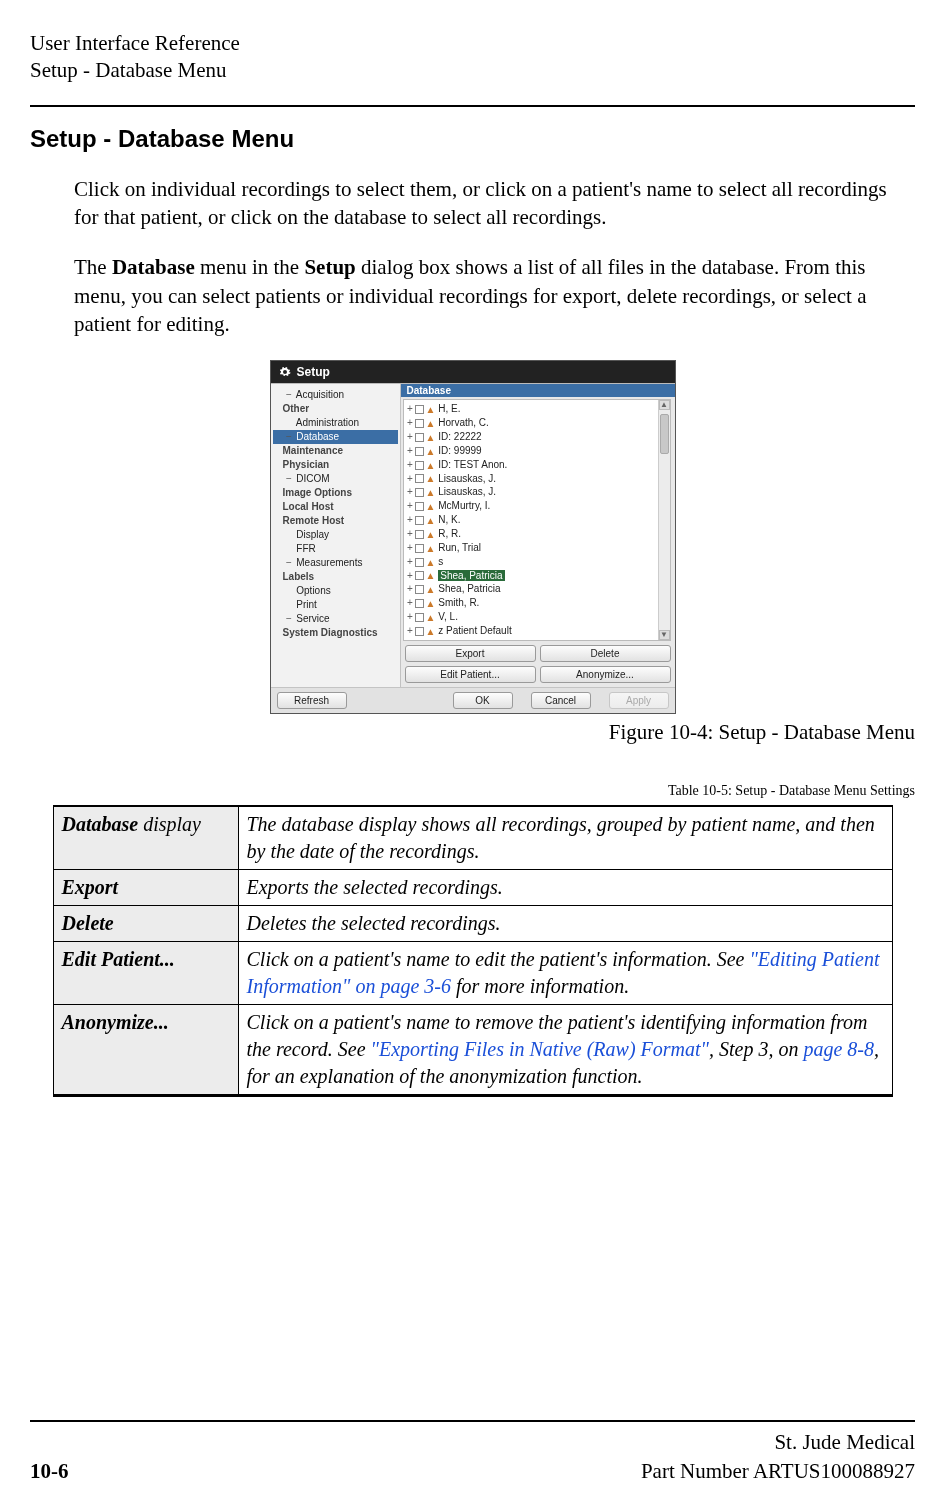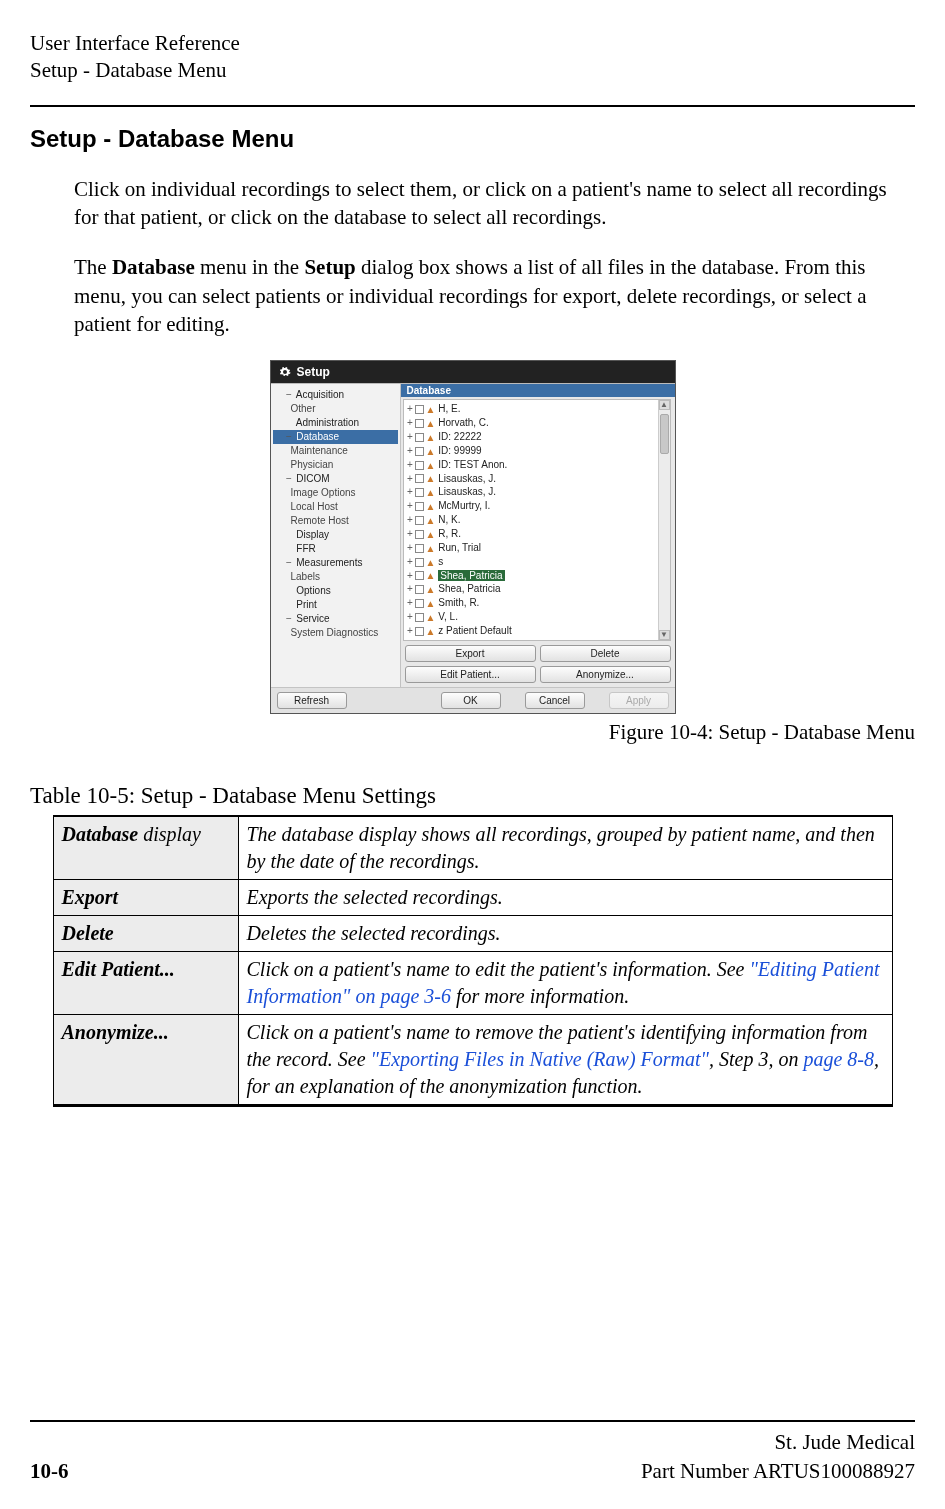--- a/index.html
+++ b/index.html
@@ -42,22 +42,22 @@
   .figure-wrap {
     text-align: center;
     margin-bottom: 6px;
   }
   .caption {
     text-align: right;
     font-size: 21px;
     margin: 6px 0 38px 0;
   }
   .table-title {
-    text-align: left;
-    font-size: 23px;
+    text-align: right;
+    font-size: 14px;
     margin-bottom: 6px;
   }
   table.settings {
     border-collapse: collapse;
     width: 840px;
     margin: 0 auto;
     font-size: 20px;
     border-top: 2px solid #000;
     border-bottom: 3px solid #000;
   }
@@ -124,21 +124,21 @@
   }
   .shot .tree {
     width: 130px;
     background: #f2f2f2;
     border-right: 1px solid #c2c2c2;
     padding: 4px 2px;
     line-height: 14px;
   }
   .shot .tree .node { white-space: nowrap; overflow: hidden; padding: 0 2px; }
   .shot .tree .lv1 { padding-left: 12px; }
-  .shot .tree .lv2 { padding-left: 18px; color: #444; }
+  .shot .tree .lv2 { padding-left: 10px; color: #444; font-weight: bold; }
   .shot .tree .sel { background: #3b6ea5; color: #fff; }
   .shot .tree .exp { display: inline-block; width: 9px; text-align: center; color: #555; }
   .shot .rpane {
     flex: 1;
     display: flex;
     flex-direction: column;
     background: #e8e8e8;
   }
   .shot .db-head {
     background: #3b6ea5;
@@ -203,21 +203,21 @@
   .shot .btn {
     background: linear-gradient(#fdfdfd,#e2e2e2);
     border: 1px solid #9a9a9a;
     border-radius: 3px;
     text-align: center;
     padding: 2px 0;
     font-size: 10px;
   }
   .shot .dlg-footer {
     display: flex;
-    gap: 24px;
+    gap: 18px;
     padding: 4px 6px;
     background: #e2e2e2;
     border-top: 1px solid #c4c4c4;
     align-items: center;
   }
   .shot .dlg-footer .spacer { flex: 1; }
   .shot .dlg-footer .btn.apply { color: #aaa; border-color: #c7c7c7; background: linear-gradient(#f5f5f5,#ececec); }
   .shot .gear {
     width: 12px; height: 12px;
   }

